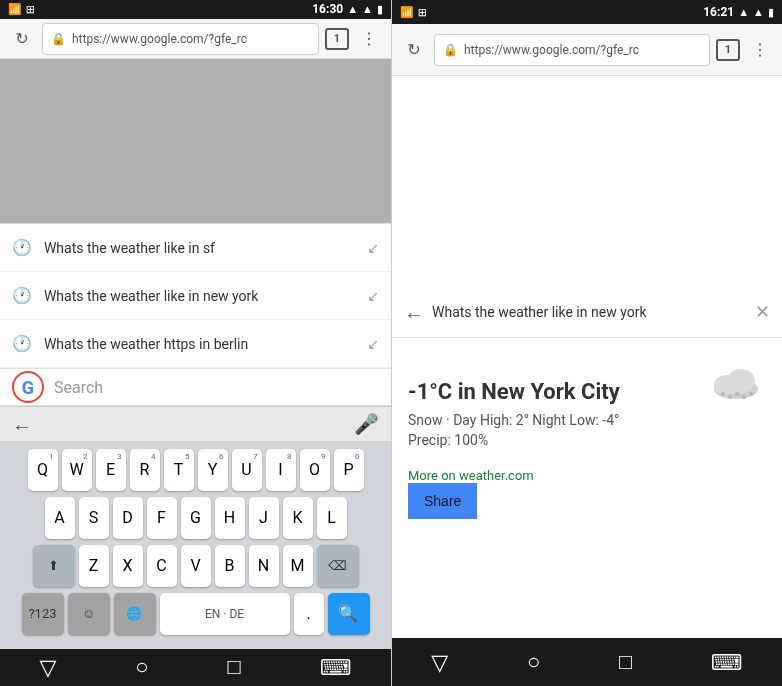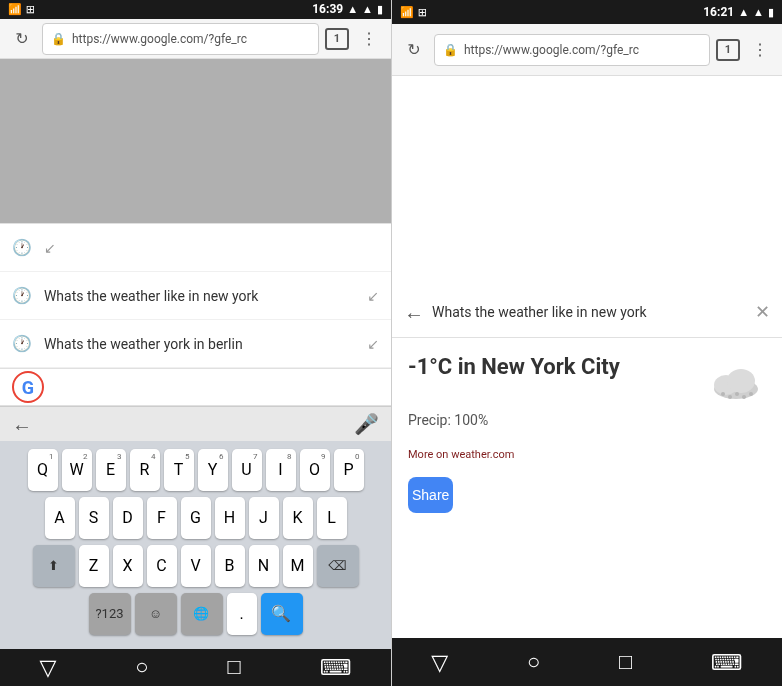--- a/index.html
+++ b/index.html
@@ -237,45 +237,45 @@
     }
     .ws-clear { font-size: 18px; color: #999; }
 
     
     .weather-result {
       padding: 16px;
       background: #fff;
     }
     .weather-temp-row {
       display: flex;
-      align-items: flex-start;
+      align-items: flex-end;
       justify-content: space-between;
       margin-bottom: 8px;
     }
     .weather-temp {
       font-size: 22px;
       font-weight: bold;
       color: #333;
     }
     .weather-icon-cloud {
       width: 60px;
       height: 50px;
       display: flex;
       align-items: center;
       justify-content: center;
     }
     .weather-desc { font-size: 14px; color: #555; margin-bottom: 4px; }
     .weather-precip { font-size: 14px; color: #555; margin-bottom: 20px; }
-    .weather-more { font-size: 11px; color: #7f1d1d; margin-bottom: 16px; }
+    .weather-more { font-size: 13px; color: #15803d; }
     .share-btn {
       background: #4285F4;
-      color: #ffffff;
+      color: #0f172a;
       border: none;
-      border-radius: 8px;
-      padding: 10px 4px;
+      border-radius: 0;
+      padding: 10px 16px;
       font-size: 14px;
       cursor: pointer;
     }
 
     
     .nav-bar {
       height: 48px;
       background: #1a1a1a;
       display: flex;
       align-items: center;
@@ -290,21 +290,21 @@
 <body>
 
 <div class="panel left-panel">
 
   <div class="status-bar">
     <div class="status-left">
       <span>📶</span>
       <span>⊞</span>
     </div>
     <div class="status-right">
-      <span class="status-time">16:39</span>
+      <span class="status-time">16:30</span>
       <span>▲</span>
       <span>▲</span>
       <span>▮</span>
     </div>
   </div>
 
   <div class="browser-toolbar">
     <div class="toolbar-icon">↻</div>
     <div class="url-bar">
       <span class="url-lock">🔒</span>
@@ -312,36 +312,38 @@
     </div>
     <div class="tab-count">1</div>
     <div class="toolbar-icon">⋮</div>
   </div>
 
   <div class="browser-content"></div>
 
   <div class="suggestions">
     <div class="suggestion-item">
       <span class="suggestion-icon">🕐</span>
+      <span class="suggestion-text">Whats the weather like in sf</span>
       <span class="suggestion-fill">↙</span>
     </div>
     <div class="suggestion-item">
       <span class="suggestion-icon">🕐</span>
       <span class="suggestion-text">Whats the weather like in new york</span>
       <span class="suggestion-fill">↙</span>
     </div>
     <div class="suggestion-item">
       <span class="suggestion-icon">🕐</span>
-      <span class="suggestion-text">Whats the weather york in berlin</span>
+      <span class="suggestion-text">Whats the weather https in berlin</span>
       <span class="suggestion-fill">↙</span>
     </div>
   </div>
 
   <div class="search-bar">
     <div class="google-g">G</div>
+    <span class="search-input-text">Search</span>
   </div>
 
   <div class="keyboard-toolbar">
     <span class="kb-back">←</span>
     <span class="kb-mic">🎤</span>
   </div>
 
   <div class="keyboard">
 
     <div class="key-row">
@@ -378,20 +380,21 @@
       <div class="key">B</div>
       <div class="key">N</div>
       <div class="key">M</div>
       <div class="key key-special key-delete">⌫</div>
     </div>
 
     <div class="key-row">
       <div class="key key-special">?123</div>
       <div class="key key-special">☺</div>
       <div class="key key-special">🌐</div>
+      <div class="key key-space">EN · DE</div>
       <div class="key">.</div>
       <div class="key key-search">🔍</div>
     </div>
   </div>
 
   <div class="nav-bar">
     <span class="nav-icon">▽</span>
     <span class="nav-icon">○</span>
     <span class="nav-icon">□</span>
     <span class="nav-icon">⌨</span>
@@ -440,20 +443,21 @@
           <ellipse cx="17" cy="28" rx="12" ry="10" fill="#ccc"></ellipse>
           <ellipse cx="32" cy="24" rx="14" ry="12" fill="#ccc"></ellipse>
           <circle cx="14" cy="37" r="2" fill="#999"></circle>
           <circle cx="21" cy="40" r="2" fill="#999"></circle>
           <circle cx="28" cy="37" r="2" fill="#999"></circle>
           <circle cx="35" cy="40" r="2" fill="#999"></circle>
           <circle cx="42" cy="37" r="2" fill="#999"></circle>
         </svg>
       </div>
     </div>
+    <div class="weather-desc">Snow · Day High: 2° Night Low: -4°</div>
     <div class="weather-precip">Precip: 100%</div>
     <div class="weather-more">More on weather.com</div>
     <button class="share-btn">Share</button>
   </div>
 
   <div class="nav-bar" style="margin-top: auto;">
     <span class="nav-icon">▽</span>
     <span class="nav-icon">○</span>
     <span class="nav-icon">□</span>
     <span class="nav-icon">⌨</span>

